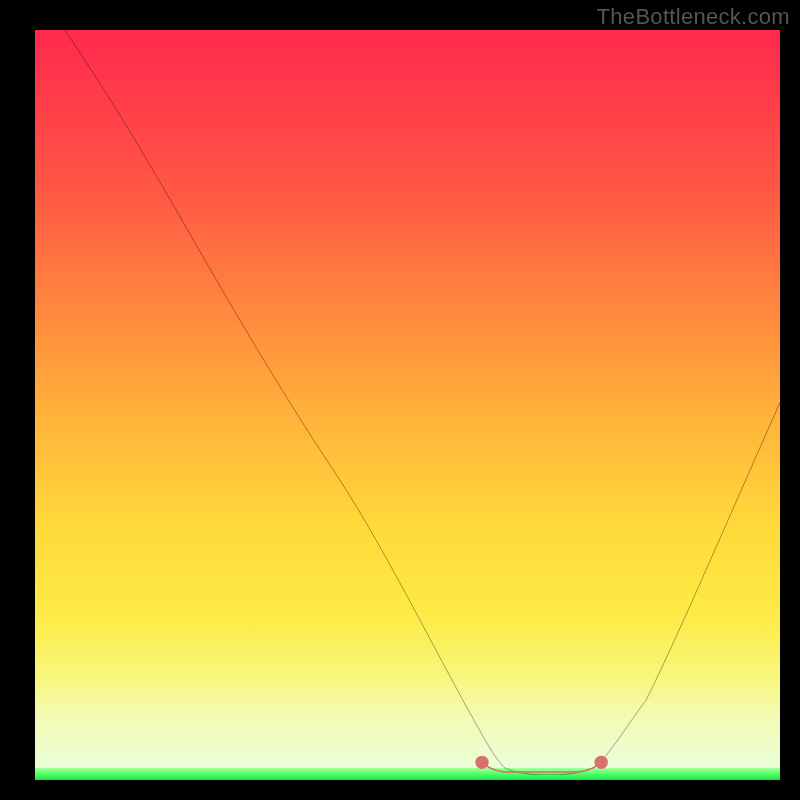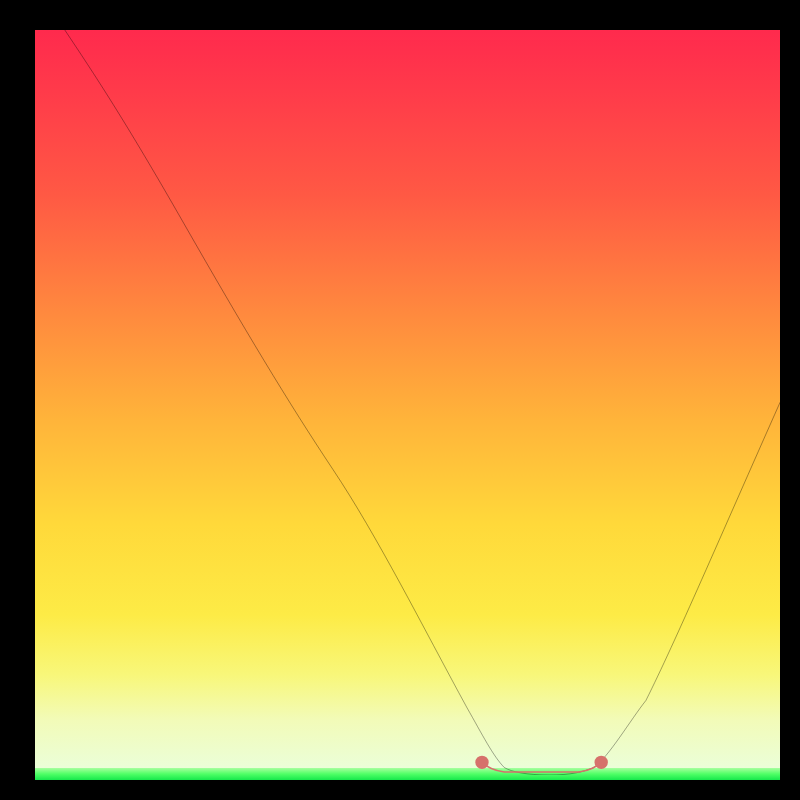--- a/index.html
+++ b/index.html
@@ -70,20 +70,21 @@
     position: absolute;
     inset: 0;
     z-index: 5;
   }
 </style>
 </head>
 <body>
 
 <div class="frame">
 
+  <div class="watermark">TheBottleneck.com</div>
 
   <div class="plot">
     <div class="gradient"></div>
     <div class="green-strip"></div>
 
     <svg class="curve-svg" viewBox="0 0 100 100" preserveAspectRatio="none">
 
       <path d="M 4 0
                C 8 6, 12 12, 20 26
                C 28 40, 34 50, 40 59

